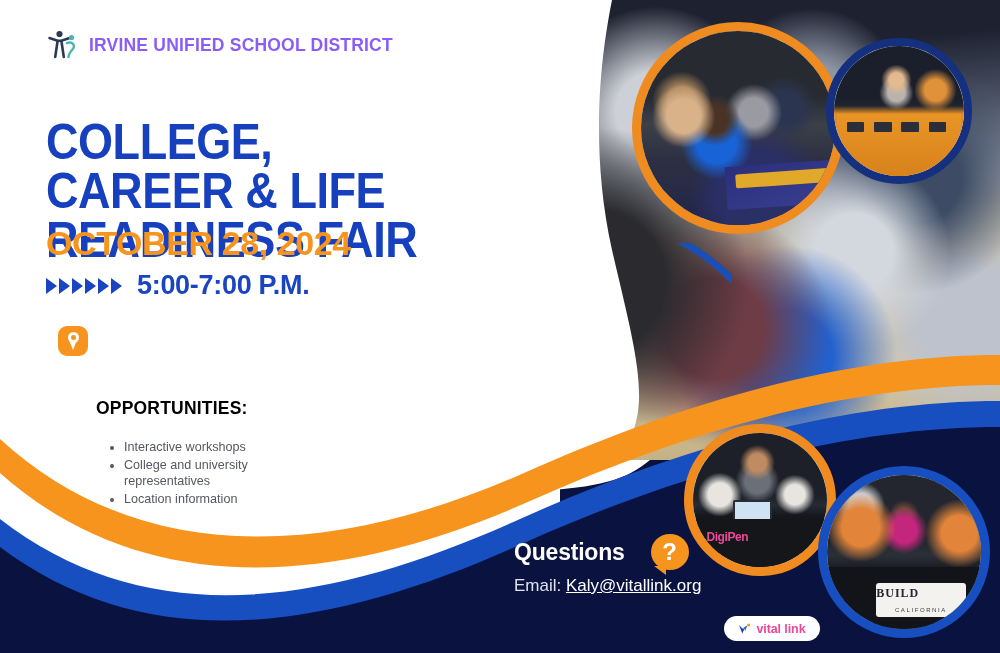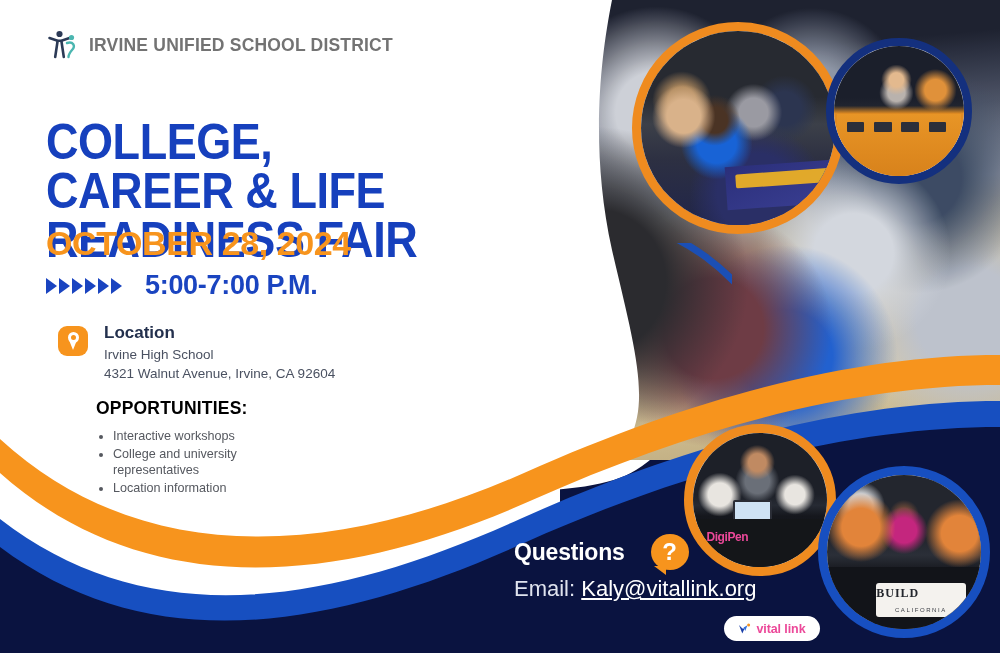--- a/index.html
+++ b/index.html
@@ -173,21 +173,21 @@
 
   
   .content{position:absolute;left:0;top:0;width:560px;height:653px;}
 
   .brandrow{
     position:absolute;left:46px;top:28px;
     display:flex;align-items:center;gap:9px;
   }
   .brandmark{width:34px;height:34px;position:relative;flex:0 0 auto;}
   .brandname{
-    color:#737373;font-size:17.5px;font-weight:bold;letter-spacing:.2px;
+    color:#8b5cf6;font-size:17.5px;font-weight:bold;letter-spacing:.2px;
     white-space:nowrap;font-family:"Liberation Sans",sans-serif;
   }
 
   .headline{
     position:absolute;left:46px;top:84px;width:470px;
     color:#1640bd;
     font-family:"Liberation Sans Narrow","Liberation Sans",sans-serif;
     font-weight:bold;
     font-size:50px;line-height:.98;
     letter-spacing:-.5px;
@@ -205,21 +205,21 @@
     display:flex;align-items:center;gap:7px;
   }
   .arrows{display:flex;gap:2px;}
   .arrows i{
     width:0;height:0;border-left:11px solid #1a44c0;
     border-top:8px solid transparent;border-bottom:8px solid transparent;
     display:block;
   }
   .timetext{
     color:#1a44c0;font-size:27px;font-weight:bold;letter-spacing:-.3px;
-    margin-left:16px;font-family:"Liberation Sans",sans-serif;
+    margin-left:8px;font-family:"Liberation Sans",sans-serif;
   }
 
   .locrow{position:absolute;left:58px;top:322px;display:flex;gap:16px;}
   .pin{
     width:30px;height:30px;border-radius:9px;background:#f7941d;
     position:relative;flex:0 0 auto;margin-top:4px;
   }
   .pin::before{
     content:"";position:absolute;left:50%;top:6px;
     width:11px;height:11px;margin-left:-5.5px;
@@ -235,21 +235,21 @@
   .locline{color:#4a5161;font-size:13.5px;line-height:1.42;}
 
   .opps-title{
     position:absolute;left:96px;top:398px;
     color:#000000;font-size:17.5px;font-weight:bold;letter-spacing:.2px;
   }
   .opps{
     position:absolute;left:96px;top:428px;width:400px;
     display:flex;gap:22px;
   }
-  .opps ul{margin:0;padding-left:17px;list-style:disc;}
+  .opps ul{margin:11px;padding-left:17px;list-style:disc;}
   .opps li{
     color:#55585f;font-size:12.6px;line-height:1.32;margin-bottom:1px;
   }
   .opps .col1{width:168px;}
   .opps .col2{width:190px;}
 
   
   .qrow{position:absolute;left:514px;top:534px;display:flex;align-items:center;gap:26px;text-align:right;}
   .qlabel{color:#ffffff;font-size:23px;font-weight:bold;letter-spacing:-.2px;}
   .bubble{
@@ -258,21 +258,21 @@
   }
   .bubble::after{
     content:"";position:absolute;left:3px;bottom:-5px;
     width:0;height:0;border-right:12px solid #f7941d;
     border-bottom:9px solid transparent;
   }
   .bubble span{
     position:absolute;inset:0;display:flex;align-items:center;justify-content:center;
     color:#fff;font-size:24px;font-weight:bold;line-height:1;
   }
-  .emailrow{position:absolute;left:514px;top:576px;color:#dfe3ee;font-size:22px;}
+  .emailrow{position:absolute;left:514px;top:576px;color:#dfe3ee;font-size:17px;}
   .emailrow .addr{color:#ffffff;text-decoration:underline;}
 
   
   .vl{
     position:absolute;left:724px;top:616px;
     width:96px;height:25px;border-radius:13px;background:#ffffff;
     display:flex;align-items:center;justify-content:center;gap:5px;
   }
   .vlmark{position:relative;width:13px;height:13px;flex:0 0 auto;}
   .vltext{color:#ec4899;font-size:12.5px;font-weight:bold;letter-spacing:-.1px;}
@@ -377,25 +377,20 @@
           <i></i>
           <i></i>
           <i></i>
           <i></i>
       </span>
       <span class="timetext">5:00-7:00 P.M.</span>
     </div>
 
     <div class="locrow">
       <span class="pin"></span>
-      <span class="loctext">
-        <span class="loctitle" style="display:block">Location</span>
-        <span class="locline" style="display:block">Irvine High School</span>
-        <span class="locline" style="display:block">4321 Walnut Avenue, Irvine, CA 92604</span>
-      </span>
     </div>
 
     <div class="opps-title">OPPORTUNITIES:</div>
 
     <div class="opps">
       <ul class="col1">
         <li>Interactive workshops</li>
         <li>College and university representatives</li>
         <li>Location information</li>
       </ul>

